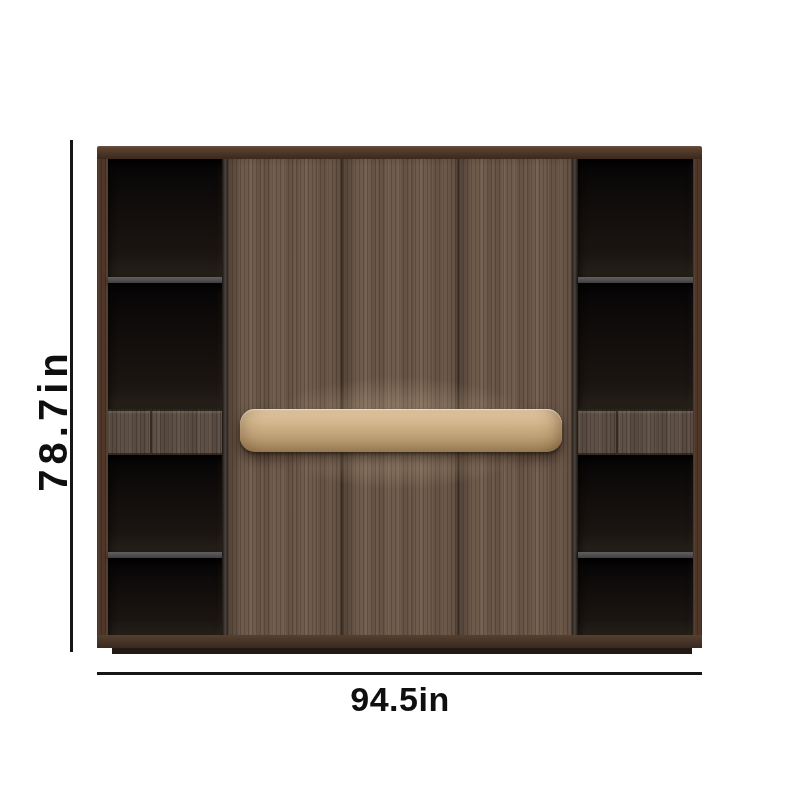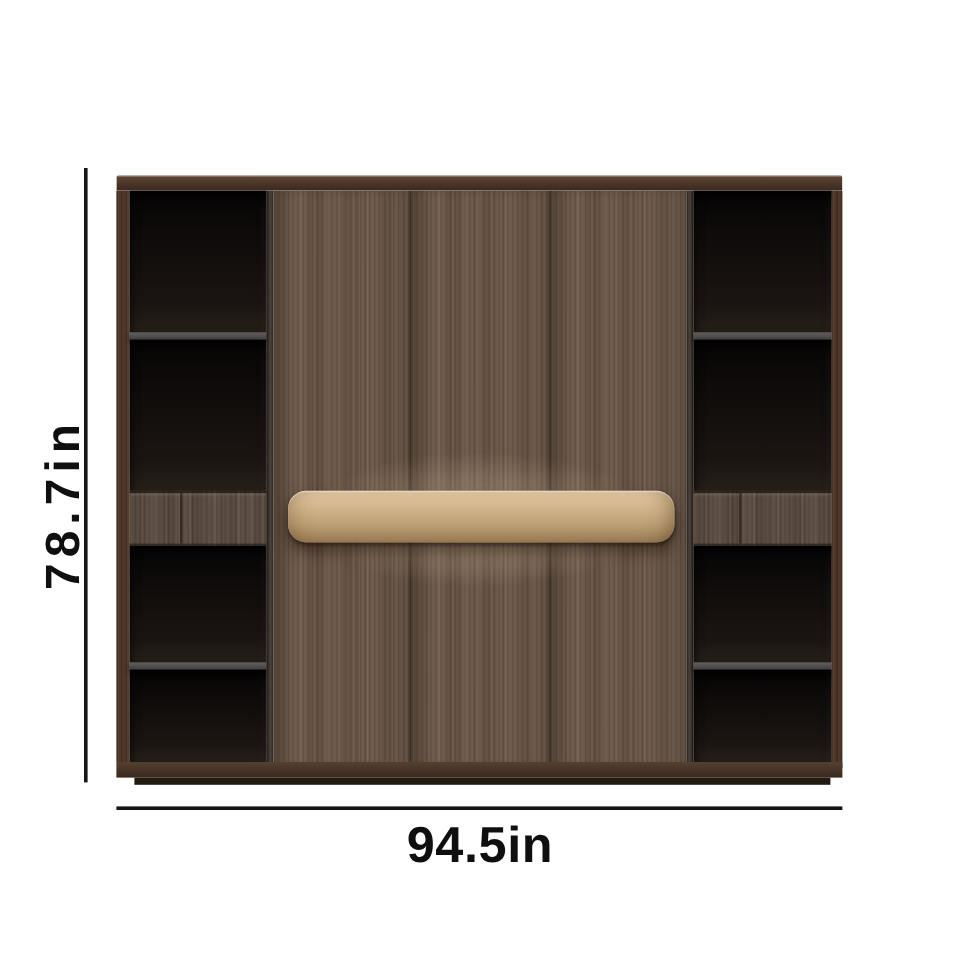--- a/index.html
+++ b/index.html
@@ -70,21 +70,21 @@
     background:linear-gradient(180deg,#55402f 0%,#463326 55%,#38281d 100%);}
   .plinth{position:absolute;left:15px;top:502px;width:580px;height:6px;background:#231913;}
 
   
   .dim-line{position:absolute;background:#161616;}
   .dim-v{left:70px;top:140px;width:3px;height:512px;}
   .dim-h{left:97px;top:672px;width:605px;height:3px;}
   .dim-label{position:absolute;color:#0f0f0f;font-weight:bold;text-align:center;white-space:nowrap;}
   .label-h{left:-47px;top:398px;width:200px;height:44px;line-height:44px;font-size:40px;letter-spacing:5px;
     transform:rotate(-90deg);}
-  .label-w{left:300px;top:680px;width:200px;font-size:42px;letter-spacing:0.5px;}
+  .label-w{left:300px;top:680px;width:200px;font-size:34px;letter-spacing:0.5px;}
 </style>
 </head>
 <body>
 
 <div class="scene">
 
   <div class="cabinet">
     <div class="top-band"></div>
 
     <div class="frame frame-left"></div>

